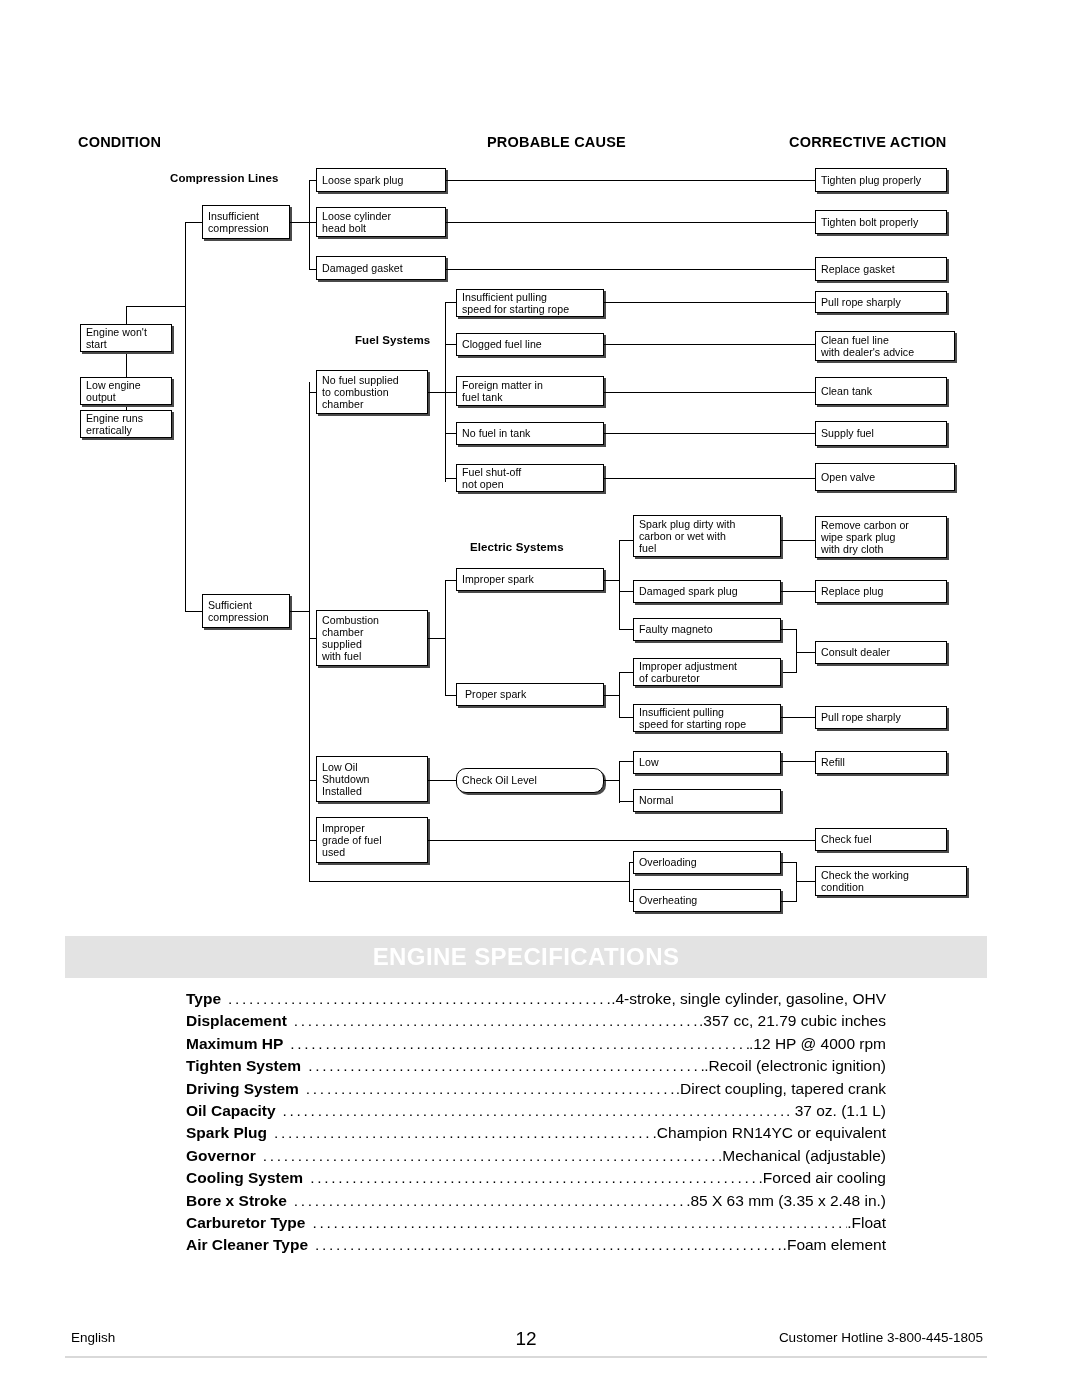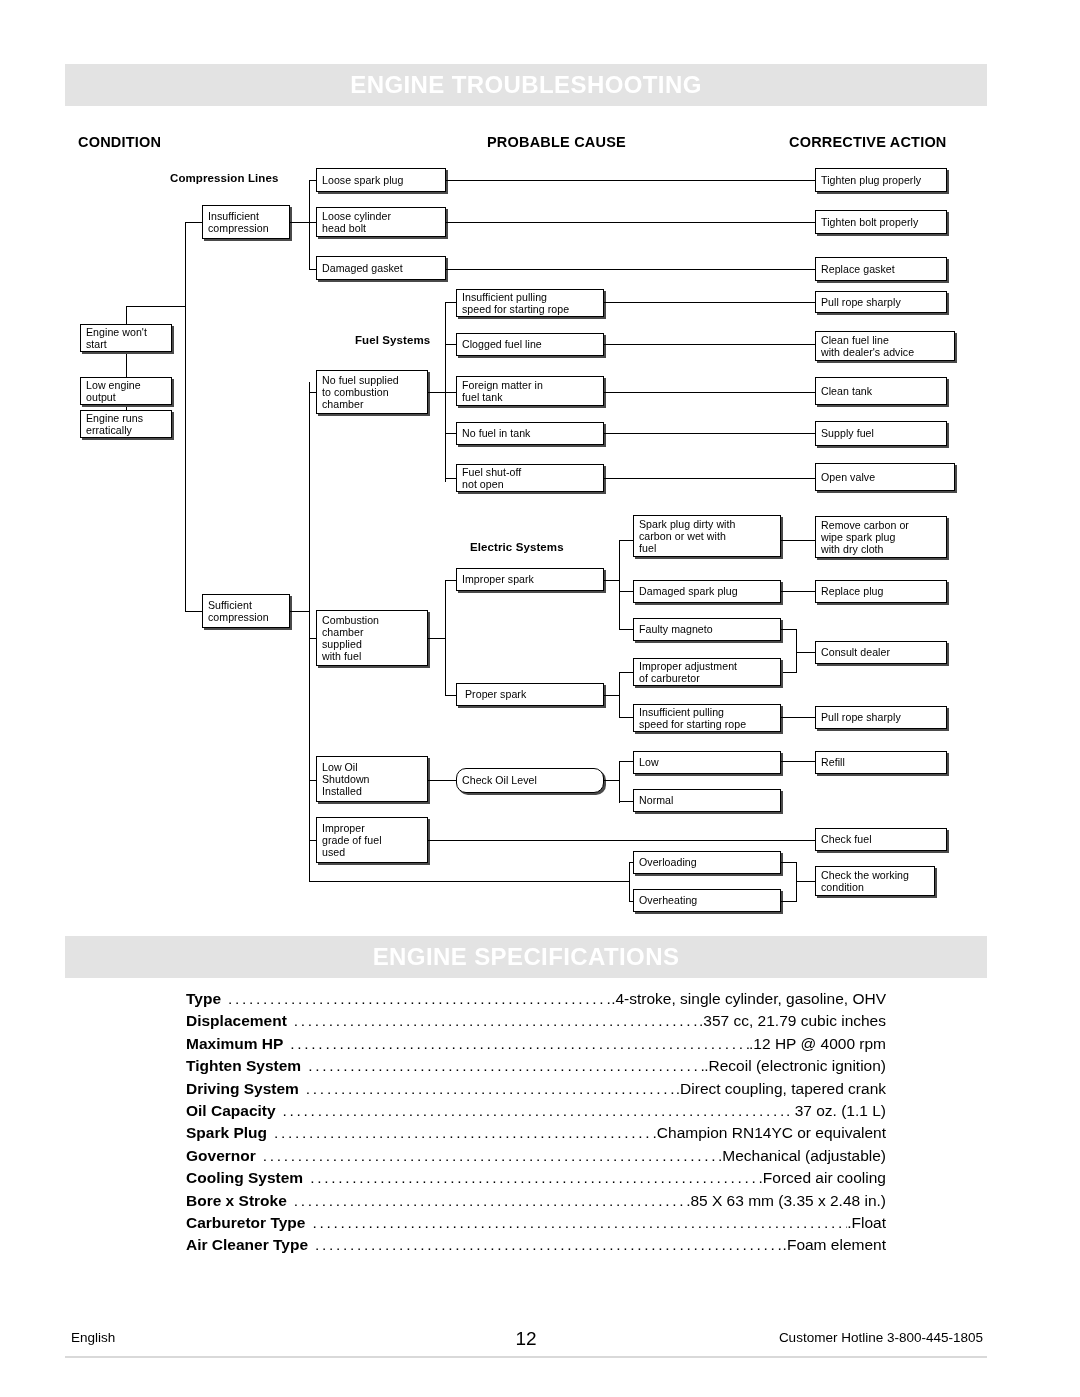--- a/index.html
+++ b/index.html
@@ -142,23 +142,20 @@
     width: 922px; text-align: center;
     font-size: 19px;
   }
   #footer-hotline { position: absolute; right: 4px; top: 0; }
 </style>
 </head>
 <body>
 
 <div class="page">
 
-  <div class="banner" id="banner-troubleshooting">
-    <span class="banner-text">ENGINE TROUBLESHOOTING</span>
-  </div>
 
   <div class="col-head" style="left:78px; top:134px;">CONDITION</div>
   <div class="col-head" style="left:487px; top:134px;">PROBABLE CAUSE</div>
   <div class="col-head" style="left:789px; top:134px;">CORRECTIVE ACTION</div>
 
   <div id="flow">
 
     <div class="group-label" style="left:170px; top:172px;">Compression Lines</div>
     <div class="group-label" style="left:355px; top:334px;">Fuel Systems</div>
     <div class="group-label" style="left:470px; top:541px;">Electric Systems</div>
@@ -397,21 +394,21 @@
     </div>
     <div class="node" style="left:633px; top:889px; width:148px; height:23px;">
       <span>Overheating</span>
     </div>
 
     <div class="ln lh" style="left:781px; top:862px; width:16px;"></div>
     <div class="ln lv" style="left:796px; top:862px; height:40px;"></div>
     <div class="ln lh" style="left:781px; top:901px; width:16px;"></div>
     <div class="ln lh" style="left:796px; top:881px; width:20px;"></div>
 
-    <div class="node" style="left:815px; top:866px; width:120px; height:30px;">
+    <div class="node" style="left:815px; top:866px; width:152px; height:30px;">
       <span>Check the working<br>condition</span>
     </div>
 
   </div>
 
   <div class="banner" id="banner-specs">
     <span class="banner-text">ENGINE SPECIFICATIONS</span>
   </div>
 
   <div id="specs">

